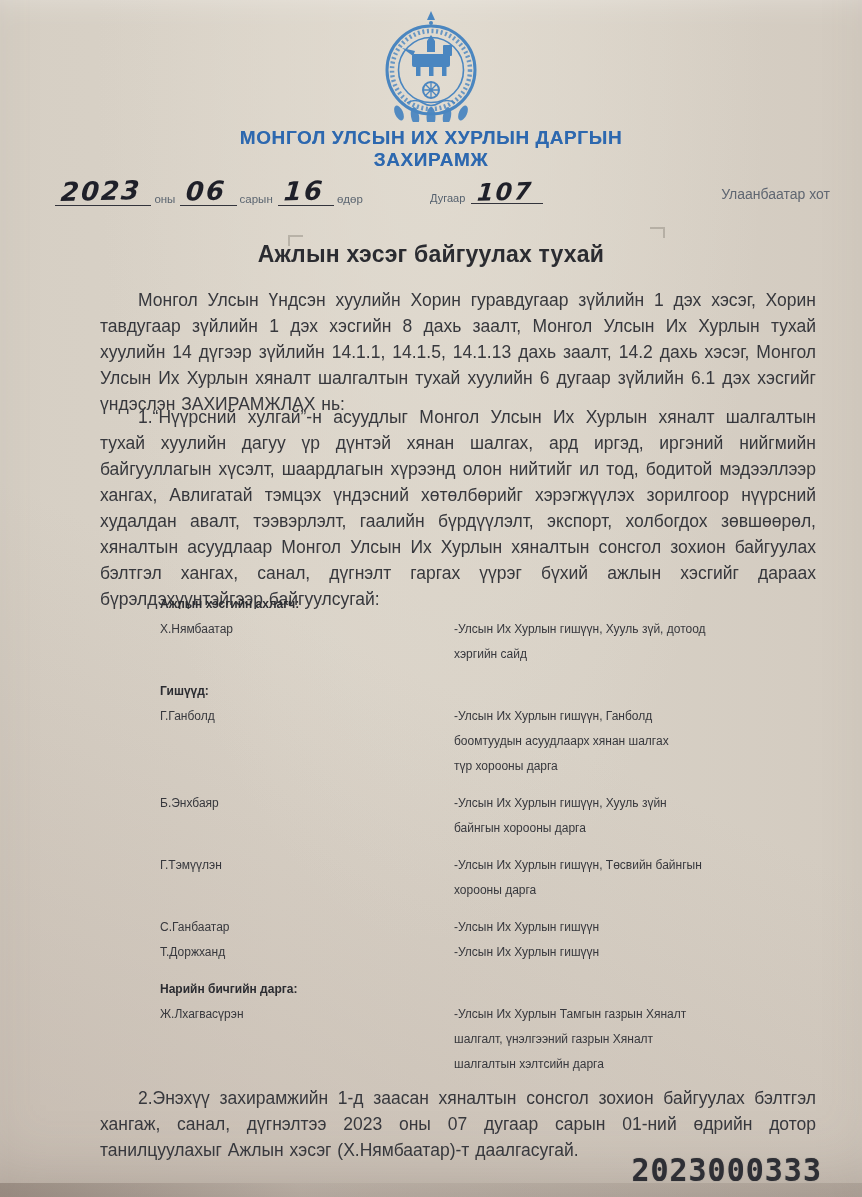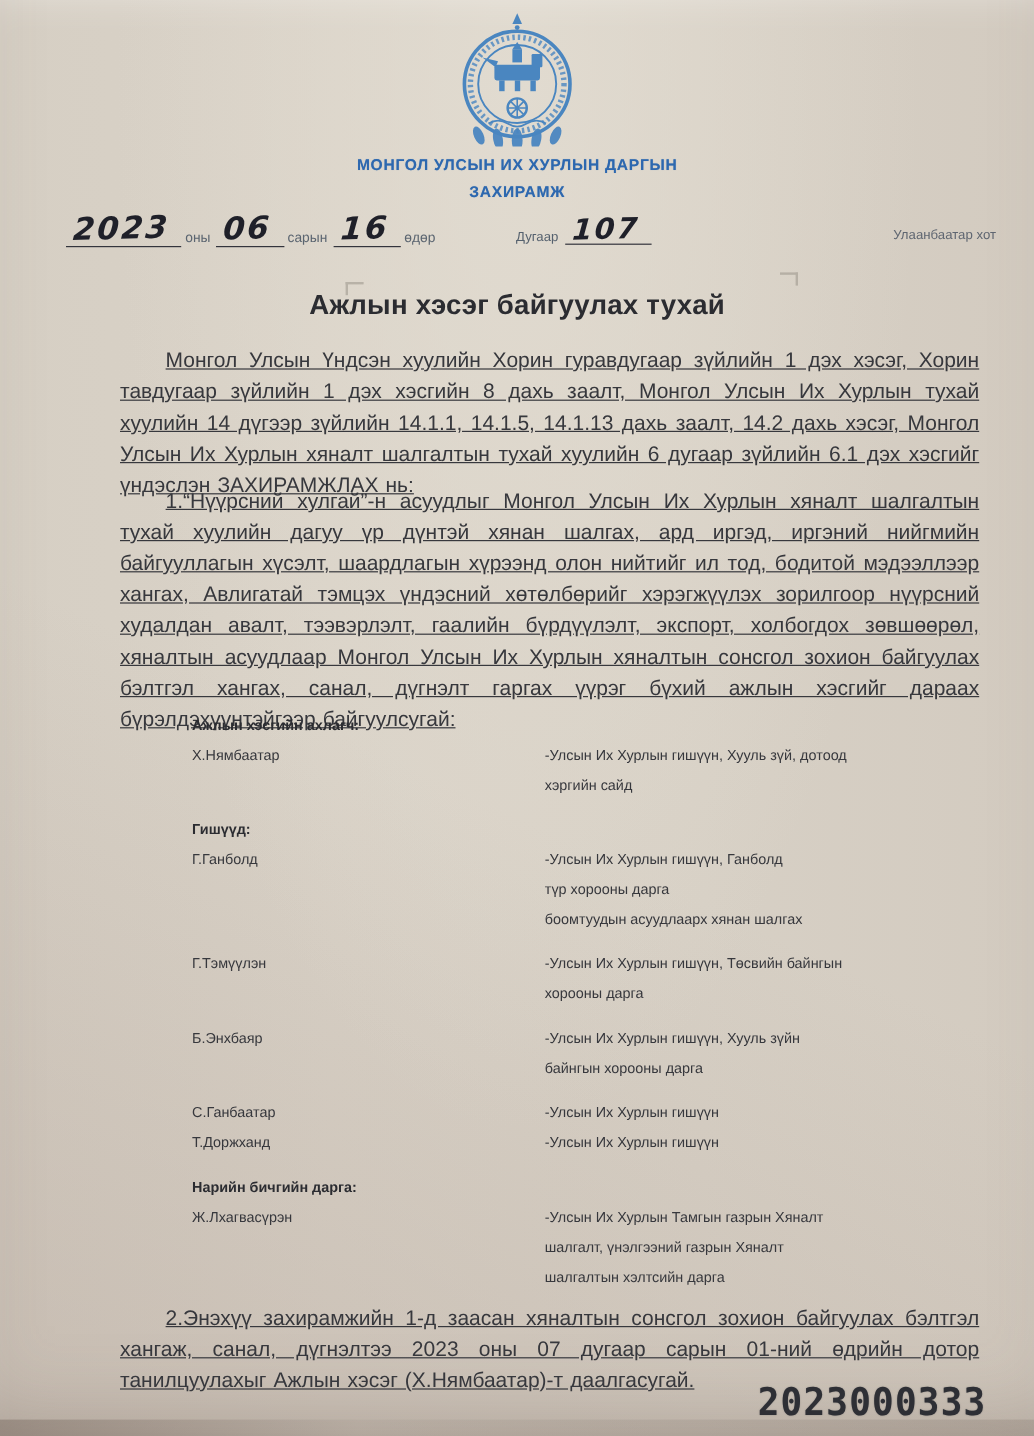--- a/index.html
+++ b/index.html
@@ -22,29 +22,29 @@
     pointer-events:none;
   }
 
   
   .emblem { position:absolute; top:10px; left:50%; transform:translateX(-50%); width:116px; height:112px; filter:blur(.35px); }
 
   
   .org-title {
     position:absolute; top:127px; left:0; right:0;
     text-align:center; color:#2d68af; font-weight:bold;
-    font-size:13px; line-height:22px; letter-spacing:.6px;
+    font-size:19px; line-height:22px; letter-spacing:.6px;
     text-shadow:0 0 .6px rgba(45,104,175,.55);
   }
 
   
   .date-row { position:absolute; top:168px; left:55px; right:32px; height:44px; }
   .date-left { position:absolute; left:0; bottom:6px; display:flex; align-items:flex-end; }
   .doc-number { position:absolute; left:375px; bottom:8px; display:flex; align-items:flex-end; }
-  .city { position:absolute; right:0; bottom:10px; font-size:11px; color:#5f6671; }
+  .city { position:absolute; right:0; bottom:10px; font-size:14px; color:#5f6671; }
   .blank { border-bottom:1.6px solid #33343c; padding:0 10px 1px 6px; display:inline-block; }
   .hw {
     font-family:"DejaVu Sans", sans-serif;
     font-style:italic; font-weight:bold; color:#1f2029;
     font-size:26px; letter-spacing:2px; line-height:22px;
     display:inline-block; transform:rotate(-1.5deg) skewX(-6deg);
   }
   .hw-num { font-size:24px; position:relative; top:2px; }
   .small-label { font-size:11.5px; color:#5b6570; margin:0 5px 1px 3px; }
   .num-label { font-size:11px; color:#55616e; margin-right:6px; }
@@ -57,21 +57,21 @@
   
   .subject {
     position:absolute; top:241px; left:0; right:0; text-align:center;
     font-size:23px; font-weight:bold; color:#2b2c31; letter-spacing:.2px;
   }
 
   
   .para {
     position:absolute; left:100px; width:716px;
     font-size:17.5px; line-height:26px; text-align:justify;
-    text-indent:38px; color:#37383d; word-spacing:1px;text-decoration:underline;
+    text-indent:38px; color:#37383d; word-spacing:1px;
   }
   .p-intro { top:287px; }
   .p-item1 { top:404px; }
   .p-item2 { top:1085px; }
 
   
   .roster { position:absolute; top:592px; left:160px; width:662px; font-size:12px; line-height:25px; }
   .section-heading { font-weight:bold; color:#2b2c31; }
   .member-block { margin:0 0 12px 0; }
   .member-block.tight { margin-bottom:0; }
@@ -174,42 +174,42 @@
     </div>
 
     <div class="roster-section">
       <div class="section-heading">Гишүүд:</div>
 
       <div class="member-block">
         <div class="member-row">
           <div class="member-name">Г.Ганболд</div>
           <div class="member-role">
             <div>-Улсын Их Хурлын гишүүн, Ганболд</div>
+            <div>боомтуудын асуудлаарх хянан шалгах</div>
             <div>түр хорооны дарга</div>
-            <div>боомтуудын асуудлаарх хянан шалгах</div>
+          </div>
+        </div>
+      </div>
+
+      <div class="member-block">
+        <div class="member-row">
+          <div class="member-name">Б.Энхбаяр</div>
+          <div class="member-role">
+            <div>-Улсын Их Хурлын гишүүн, Хууль зүйн</div>
+            <div>байнгын хорооны дарга</div>
           </div>
         </div>
       </div>
 
       <div class="member-block">
         <div class="member-row">
           <div class="member-name">Г.Тэмүүлэн</div>
           <div class="member-role">
             <div>-Улсын Их Хурлын гишүүн, Төсвийн байнгын</div>
             <div>хорооны дарга</div>
-          </div>
-        </div>
-      </div>
-
-      <div class="member-block">
-        <div class="member-row">
-          <div class="member-name">Б.Энхбаяр</div>
-          <div class="member-role">
-            <div>-Улсын Их Хурлын гишүүн, Хууль зүйн</div>
-            <div>байнгын хорооны дарга</div>
           </div>
         </div>
       </div>
 
       <div class="member-block tight">
         <div class="member-row">
           <div class="member-name">С.Ганбаатар</div>
           <div class="member-role">
             <div>-Улсын Их Хурлын гишүүн</div>
           </div>

